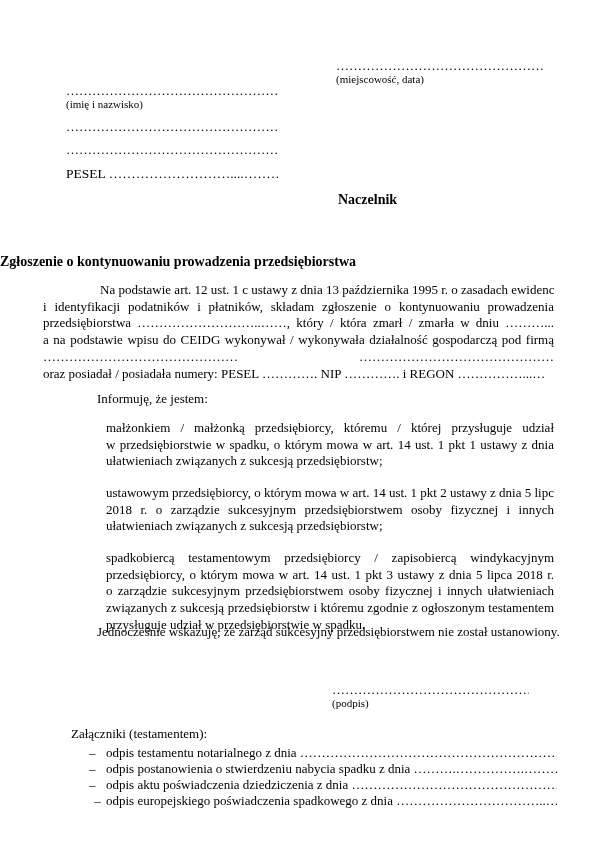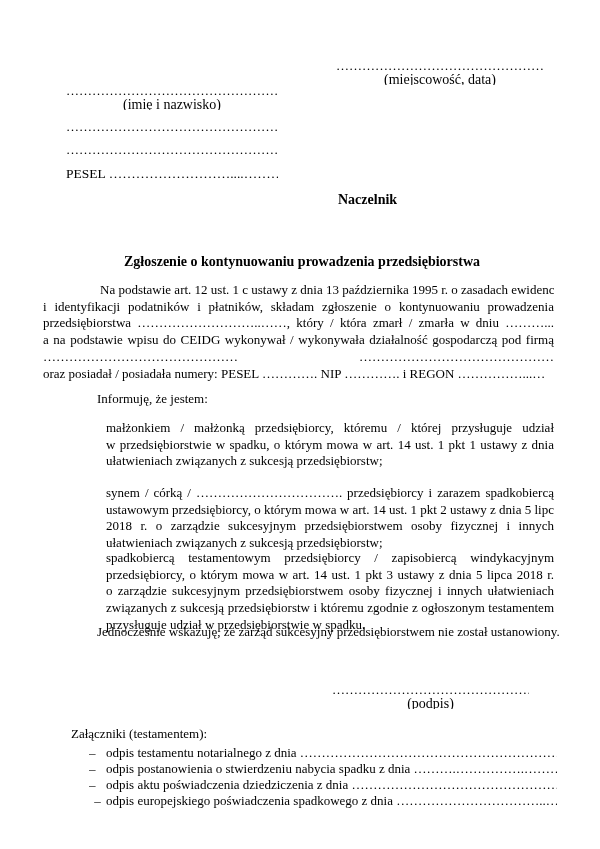--- a/index.html
+++ b/index.html
@@ -7,33 +7,33 @@
     position:relative; width:600px; height:849px; background:#ffffff;
     color:#000000; font-family:"Liberation Serif", serif; font-size:13px;
     overflow:hidden;
   }
   .abs { position:absolute; }
   .dots {
     display:block; white-space:nowrap; overflow:hidden;
     height:16px; line-height:16px;
   }
   .flabel {
-    display:block; font-size:14px; line-height:11px; text-align:center;
+    display:block; font-size:11px; line-height:11px; text-align:left;
     white-space:nowrap; overflow:hidden;
   }
   .bold { font-weight:bold; }
   .para { line-height:16.7px; overflow:hidden; }
   .jline {
     white-space:nowrap; overflow:hidden;
     text-align:justify; text-align-last:justify;
   }
   .jline.last { text-align-last:left; }
   #opening .jline:first-child { text-indent:57px; }
   .title {
-    left:0; width:480px; text-align:right;
+    left:0; width:480px; text-align:left;
     font-weight:bold; font-size:14px; line-height:17px;
   }
   .plain { white-space:nowrap; overflow:hidden; line-height:16.7px; }
   .att-row { white-space:nowrap; overflow:hidden; line-height:16px; height:16px; }
   .att-dash { display:inline-block; width:17px; }
 </style>
 </head>
 <body>
 
 <div class="page">
@@ -75,21 +75,20 @@
 
   <div class="abs plain" style="left:97px; top:391px;">Informuję, że jestem:</div>
 
   <div class="abs para" style="left:106px; top:420px; width:448px; height:68px;">
       <div class="jline">małżonkiem / małżonką przedsiębiorcy, któremu / której przysługuje udział</div>
       <div class="jline">w przedsiębiorstwie w spadku, o którym mowa w art. 14 ust. 1 pkt 1 ustawy z dnia</div>
       <div class="jline last">ułatwieniach związanych z sukcesją przedsiębiorstw;</div>
     </div>
 
   <div class="abs para" style="left:106px; top:485px; width:448px; height:68px;">
-      <div class="jline">synem / córką / ……………………………. przedsiębiorcy i zarazem spadkobiercą</div>
       <div class="jline">ustawowym przedsiębiorcy, o którym mowa w art. 14 ust. 1 pkt 2 ustawy z dnia 5 lipca</div>
       <div class="jline">2018 r. o zarządzie sukcesyjnym przedsiębiorstwem osoby fizycznej i innych</div>
       <div class="jline last">ułatwieniach związanych z sukcesją przedsiębiorstw;</div>
     </div>
 
   <div class="abs para" style="left:106px; top:550px; width:448px; height:85px;">
       <div class="jline">spadkobiercą testamentowym przedsiębiorcy / zapisobiercą windykacyjnym</div>
       <div class="jline">przedsiębiorcy, o którym mowa w art. 14 ust. 1 pkt 3 ustawy z dnia 5 lipca 2018 r.</div>
       <div class="jline">o zarządzie sukcesyjnym przedsiębiorstwem osoby fizycznej i innych ułatwieniach</div>
       <div class="jline">związanych z sukcesją przedsiębiorstw i któremu zgodnie z ogłoszonym testamentem</div>

